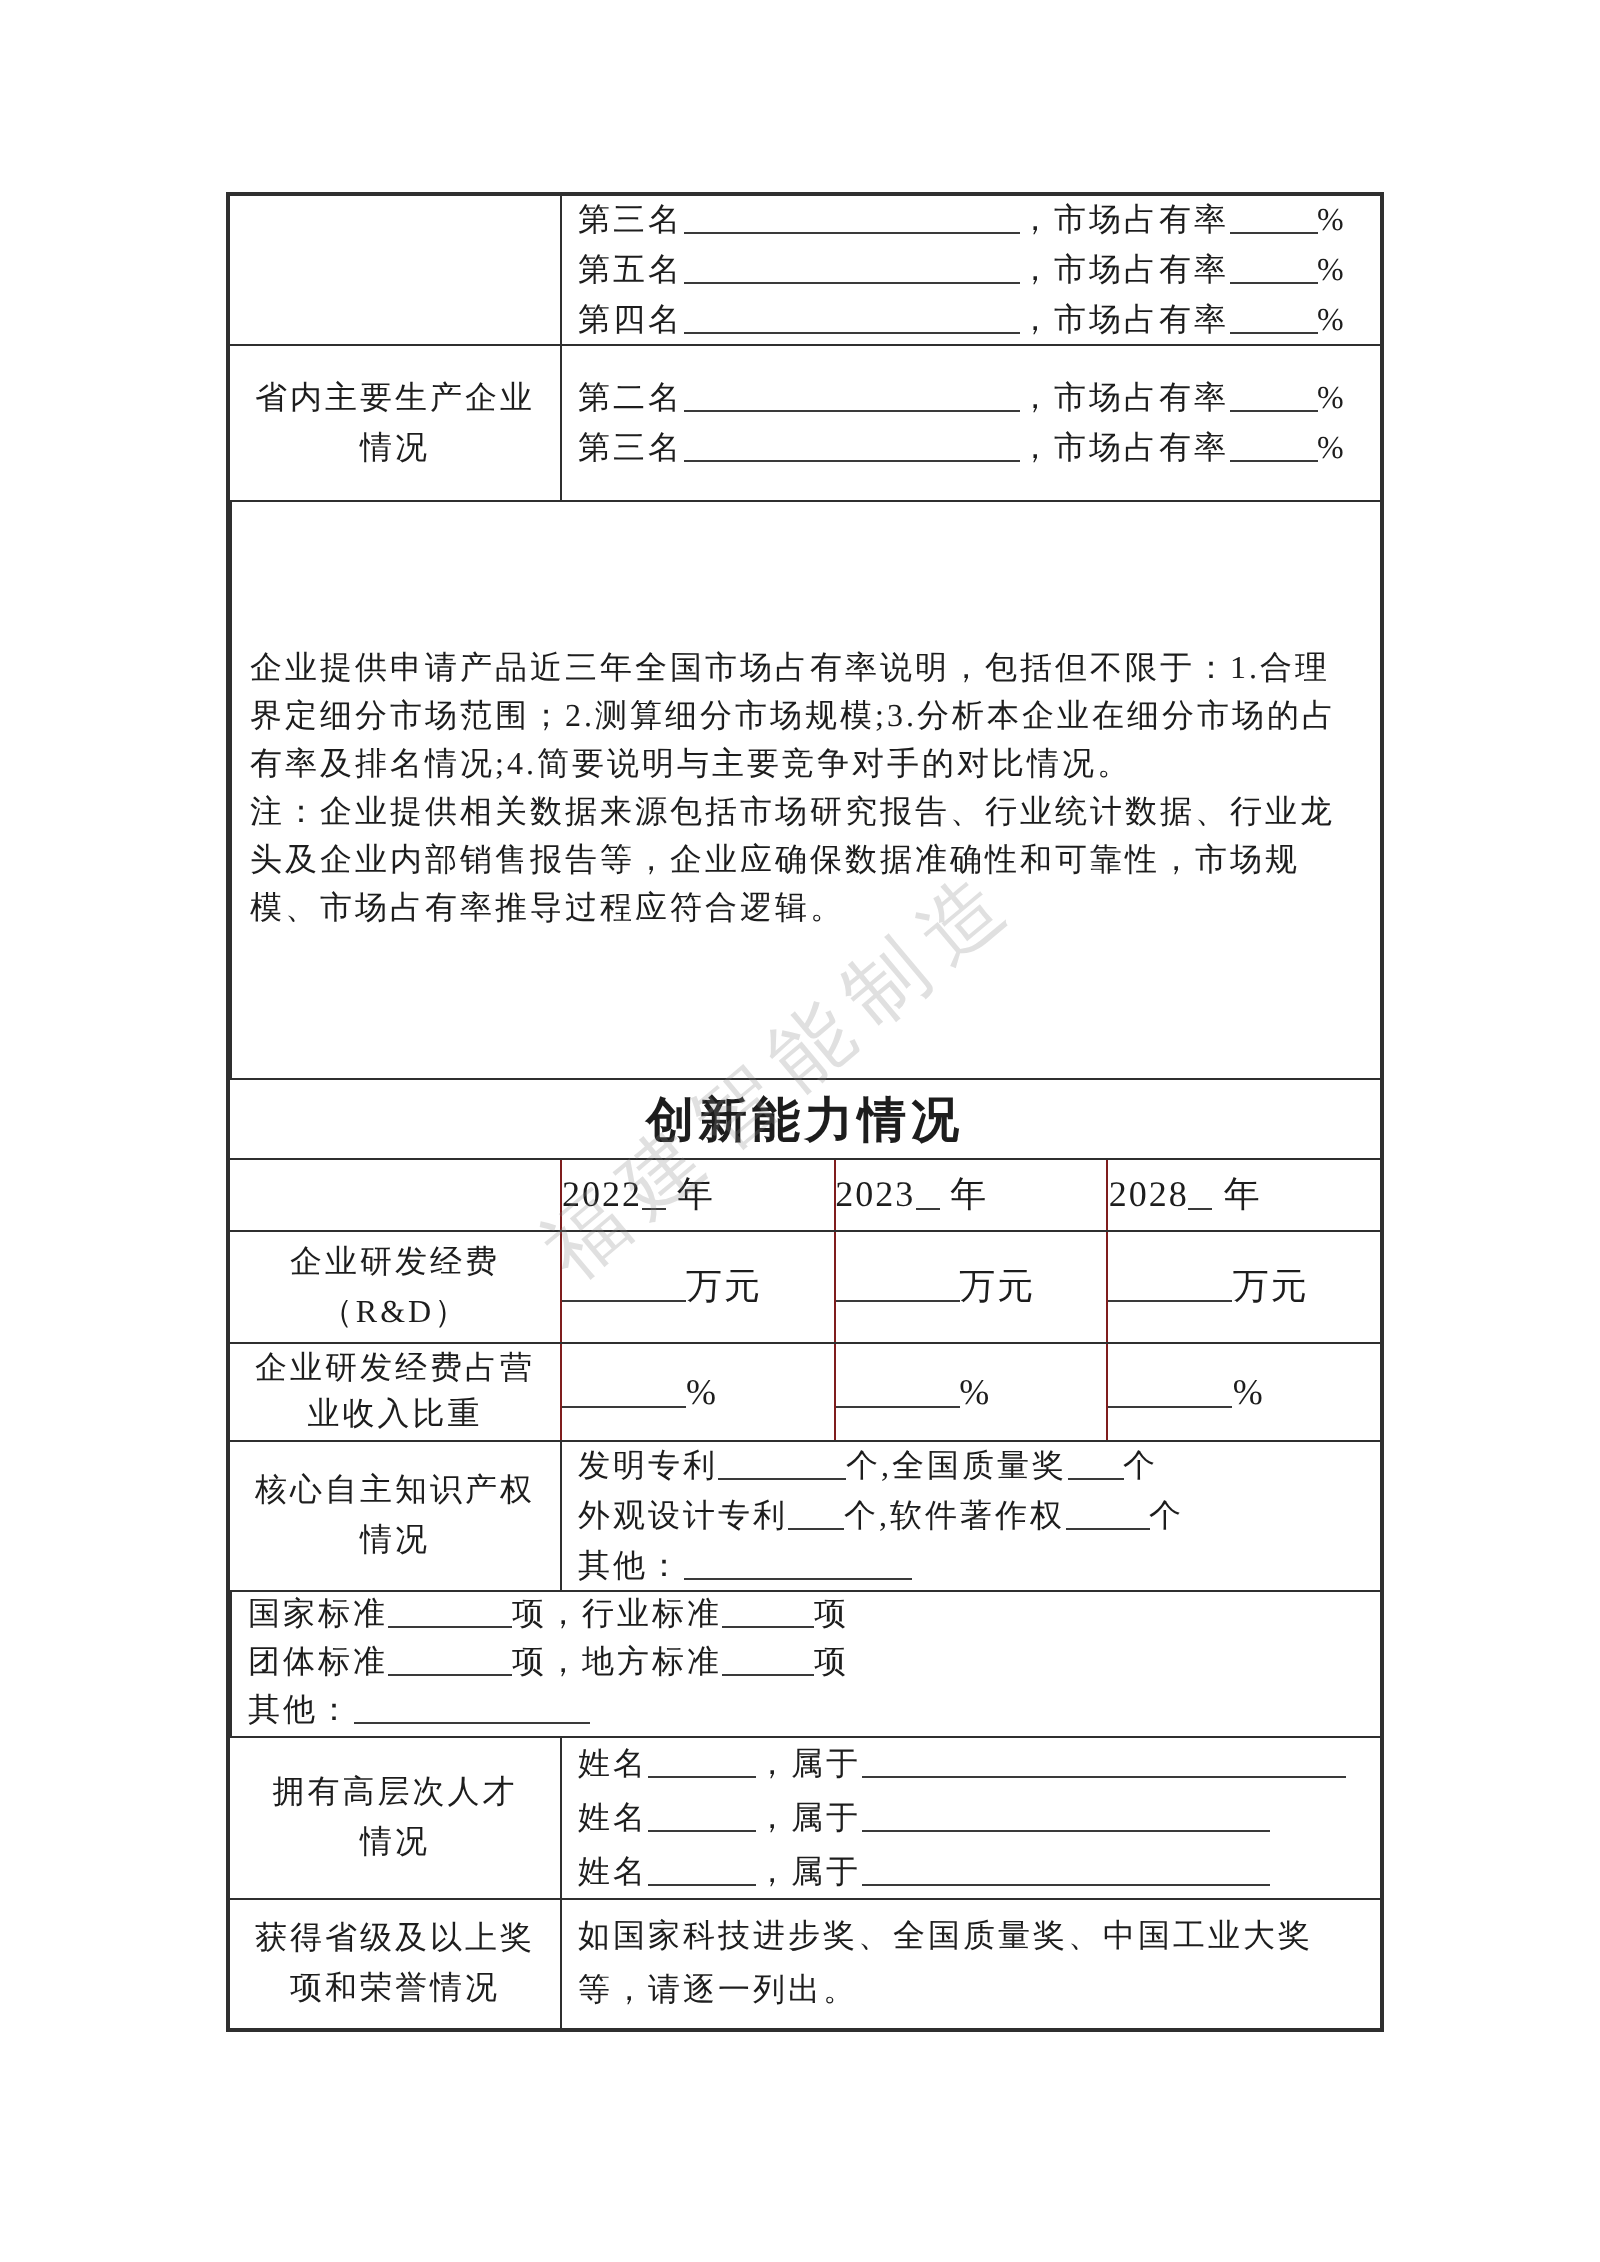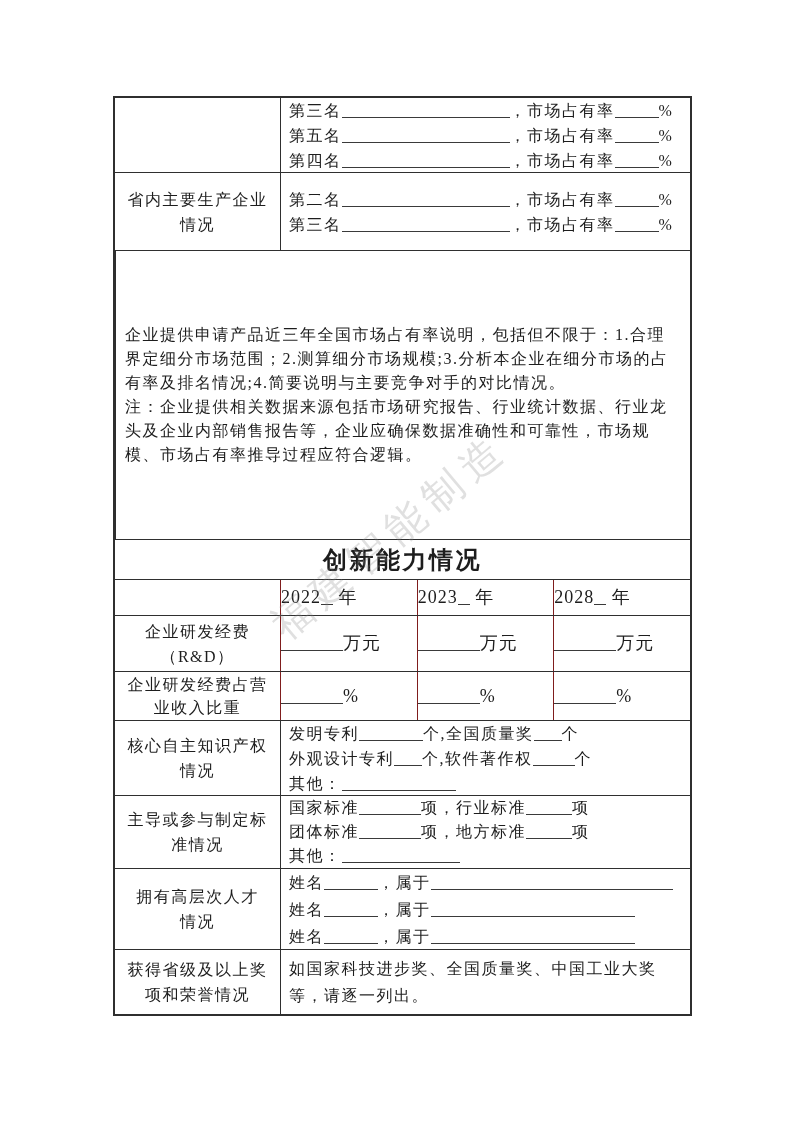--- a/index.html
+++ b/index.html
@@ -133,22 +133,20 @@
     <div class="lcell">核心自主知识产权
 情况</div>
     <div class="ccell">
         <div class="tline"><span>发明专利</span><span class="blank" style="width: 64px;"></span><span>个,全国质量奖</span><span class="blank" style="width: 28px;"></span><span>个</span></div>
         <div class="tline"><span>外观设计专利</span><span class="blank" style="width: 28px;"></span><span>个,软件著作权</span><span class="blank" style="width: 42px;"></span><span>个</span></div>
         <div class="tline"><span>其他：</span><span class="blank" style="width: 114px;"></span></div>
       </div>
   </div>
 
   <div class="trow r-std" style="height:73px;">
-    <div class="lcell">主导或参与制定标
-准情况</div>
     <div class="ccell">
         <div class="tline"><span>国家标准</span><span class="blank" style="width: 62px;"></span><span>项，行业标准</span><span class="blank" style="width: 46px;"></span><span>项</span></div>
         <div class="tline"><span>团体标准</span><span class="blank" style="width: 62px;"></span><span>项，地方标准</span><span class="blank" style="width: 46px;"></span><span>项</span></div>
         <div class="tline"><span>其他：</span><span class="blank" style="width: 118px;"></span></div>
       </div>
   </div>
 
   <div class="trow r-talent" style="height:81px;">
     <div class="lcell">拥有高层次人才
 情况</div>

